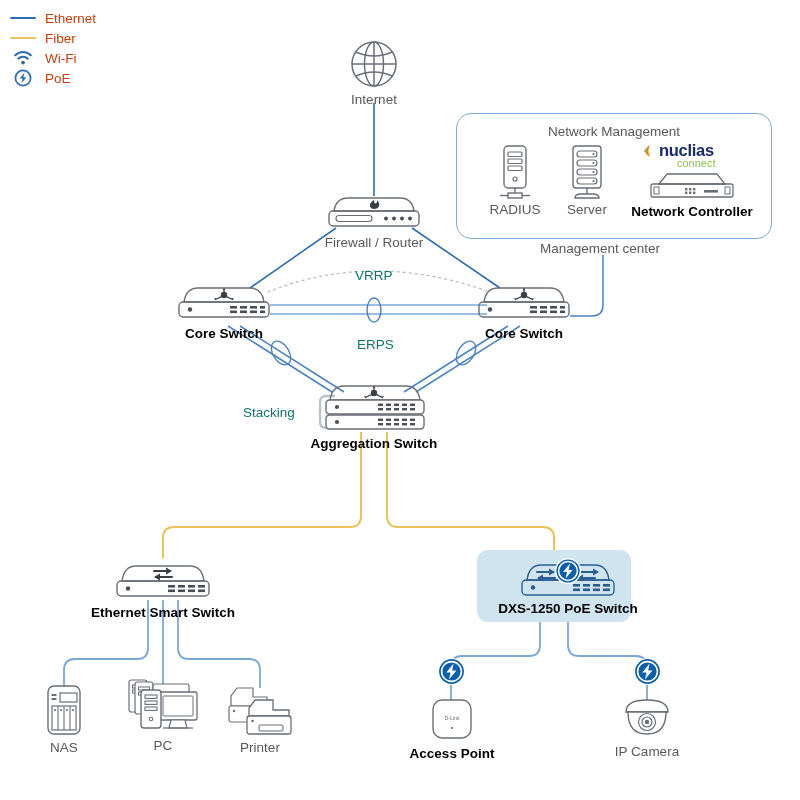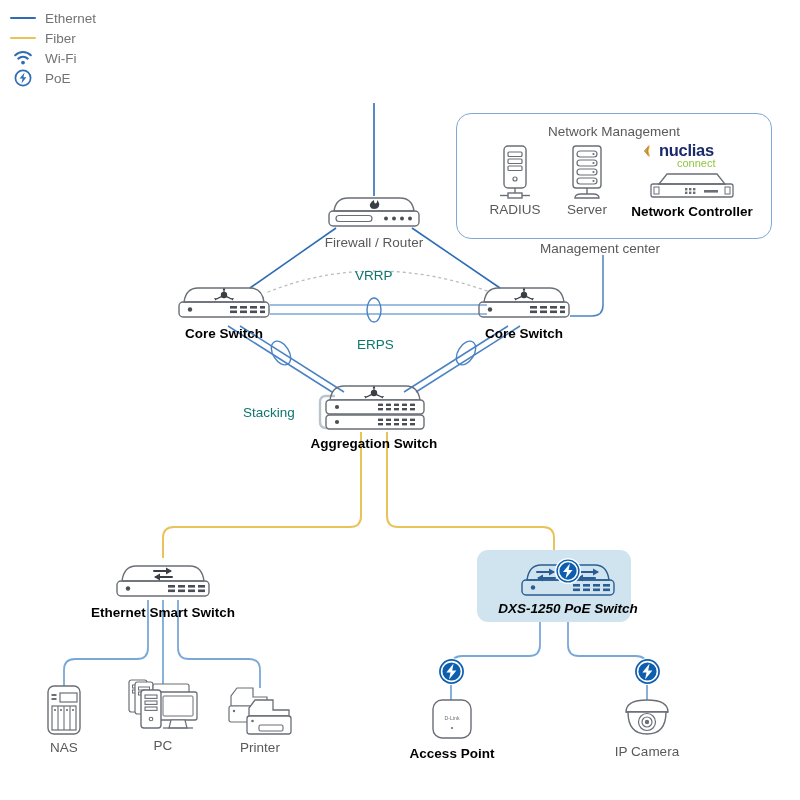--- a/index.html
+++ b/index.html
@@ -53,21 +53,21 @@
     align-items: center;
     justify-content: center;
   }
   .legend-line {
     width: 26px;
     height: 2.5px;
     border-radius: 2px;
   }
   .legend-text {
     font-size: 13.5px;
-    color: #737373;
+    color: #c2410c;
     margin-left: 7px;
   }
   .nm-box {
     position: absolute;
     border: 1.3px solid #7fa8d4;
     border-radius: 15px;
     background: #ffffff;
   }
   .nm-title {
     font-size: 13.5px;
@@ -161,20 +161,31 @@
       <span class="legend-key">
         <svg width="18" height="18" viewBox="0 0 18 18">
           <circle cx="9" cy="9" r="7.6" fill="none" stroke="#2e6db4" stroke-width="1.7"></circle>
           <path d="M10.6 3.4 L5.6 9.6 L8.6 9.6 L7.4 14.6 L12.4 8.2 L9.4 8.2 Z" fill="#2e6db4"></path>
         </svg>
       </span>
       <span class="legend-text">PoE</span>
     </div>
   </div>
 
+  <div class="node" style="left:334px; top:38px; width:80px;">
+    <svg width="50" height="52" viewBox="0 0 50 52" style="margin:0 auto;">
+      <circle cx="25" cy="26" r="22" fill="none" stroke="#6a6f77" stroke-width="1.5"></circle>
+      <ellipse cx="25" cy="26" rx="9.5" ry="22" fill="none" stroke="#6a6f77" stroke-width="1.5"></ellipse>
+      <line x1="3" y1="26" x2="47" y2="26" stroke="#6a6f77" stroke-width="1.5"></line>
+      <path d="M7 14 Q25 22 43 14" fill="none" stroke="#6a6f77" stroke-width="1.5"></path>
+      <path d="M7 38 Q25 30 43 38" fill="none" stroke="#6a6f77" stroke-width="1.5"></path>
+      <line x1="25" y1="4" x2="25" y2="48" stroke="#6a6f77" stroke-width="1.5"></line>
+    </svg>
+    <div class="node-label lbl-wrap">Internet</div>
+  </div>
 
   <div class="nm-box" style="left:456px; top:113px; width:314px; height:124px;">
     <div class="nm-title">Network Management</div>
 
     <div class="node" style="left:18px; top:30px; width:80px;">
       <svg width="40" height="58" viewBox="0 0 40 58" style="margin:0 auto;">
         <rect x="9" y="2" width="22" height="42" rx="4" fill="none" stroke="#6a6f77" stroke-width="1.4"></rect>
         <rect x="13" y="8" width="14" height="4.5" rx="1" fill="none" stroke="#6a6f77" stroke-width="1.2"></rect>
         <rect x="13" y="15" width="14" height="4.5" rx="1" fill="none" stroke="#6a6f77" stroke-width="1.2"></rect>
         <rect x="13" y="22" width="14" height="4.5" rx="1" fill="none" stroke="#6a6f77" stroke-width="1.2"></rect>
@@ -376,21 +387,21 @@
         <line x1="50" y1="14" x2="66" y2="14"></line>
         <line x1="52" y1="20" x2="68" y2="20"></line>
       </g>
       <path d="M68 14 L62 10.5 L62 17.5 Z" fill="#3a3f46"></path>
       <path d="M50 20 L56 16.5 L56 23.5 Z" fill="#3a3f46"></path>
     </svg>
     <div class="node-label teal lbl-wrap">Ethernet Smart Switch</div>
   </div>
 
   <div class="poe-box" style="left:477px; top:550px; width:154px; height:72px;"></div>
-  <div class="node" style="left:477px; top:552px; width:182px;font-style:italic;">
+  <div class="node" style="left:477px; top:552px; width:182px;">
     <svg width="118" height="48" viewBox="0 0 118 48" style="margin:0 auto;">
       <path d="M18 28 Q20 13 32 13 L86 13 Q98 13 100 28 Z" fill="none" stroke="#2a5d93" stroke-width="1.4"></path>
       <rect x="13" y="28" width="92" height="15" rx="4" fill="none" stroke="#2a5d93" stroke-width="1.4"></rect>
       <circle cx="24" cy="35.5" r="2.2" fill="#2a5d93"></circle>
       <g fill="#2a5d93">
         <rect x="64" y="32" width="7" height="2.6"></rect>
           <rect x="74" y="32" width="7" height="2.6"></rect>
         <rect x="84" y="32" width="7" height="2.6"></rect>
           <rect x="94" y="32" width="7" height="2.6"></rect>
         <rect x="64" y="36.5" width="7" height="2.6"></rect>

